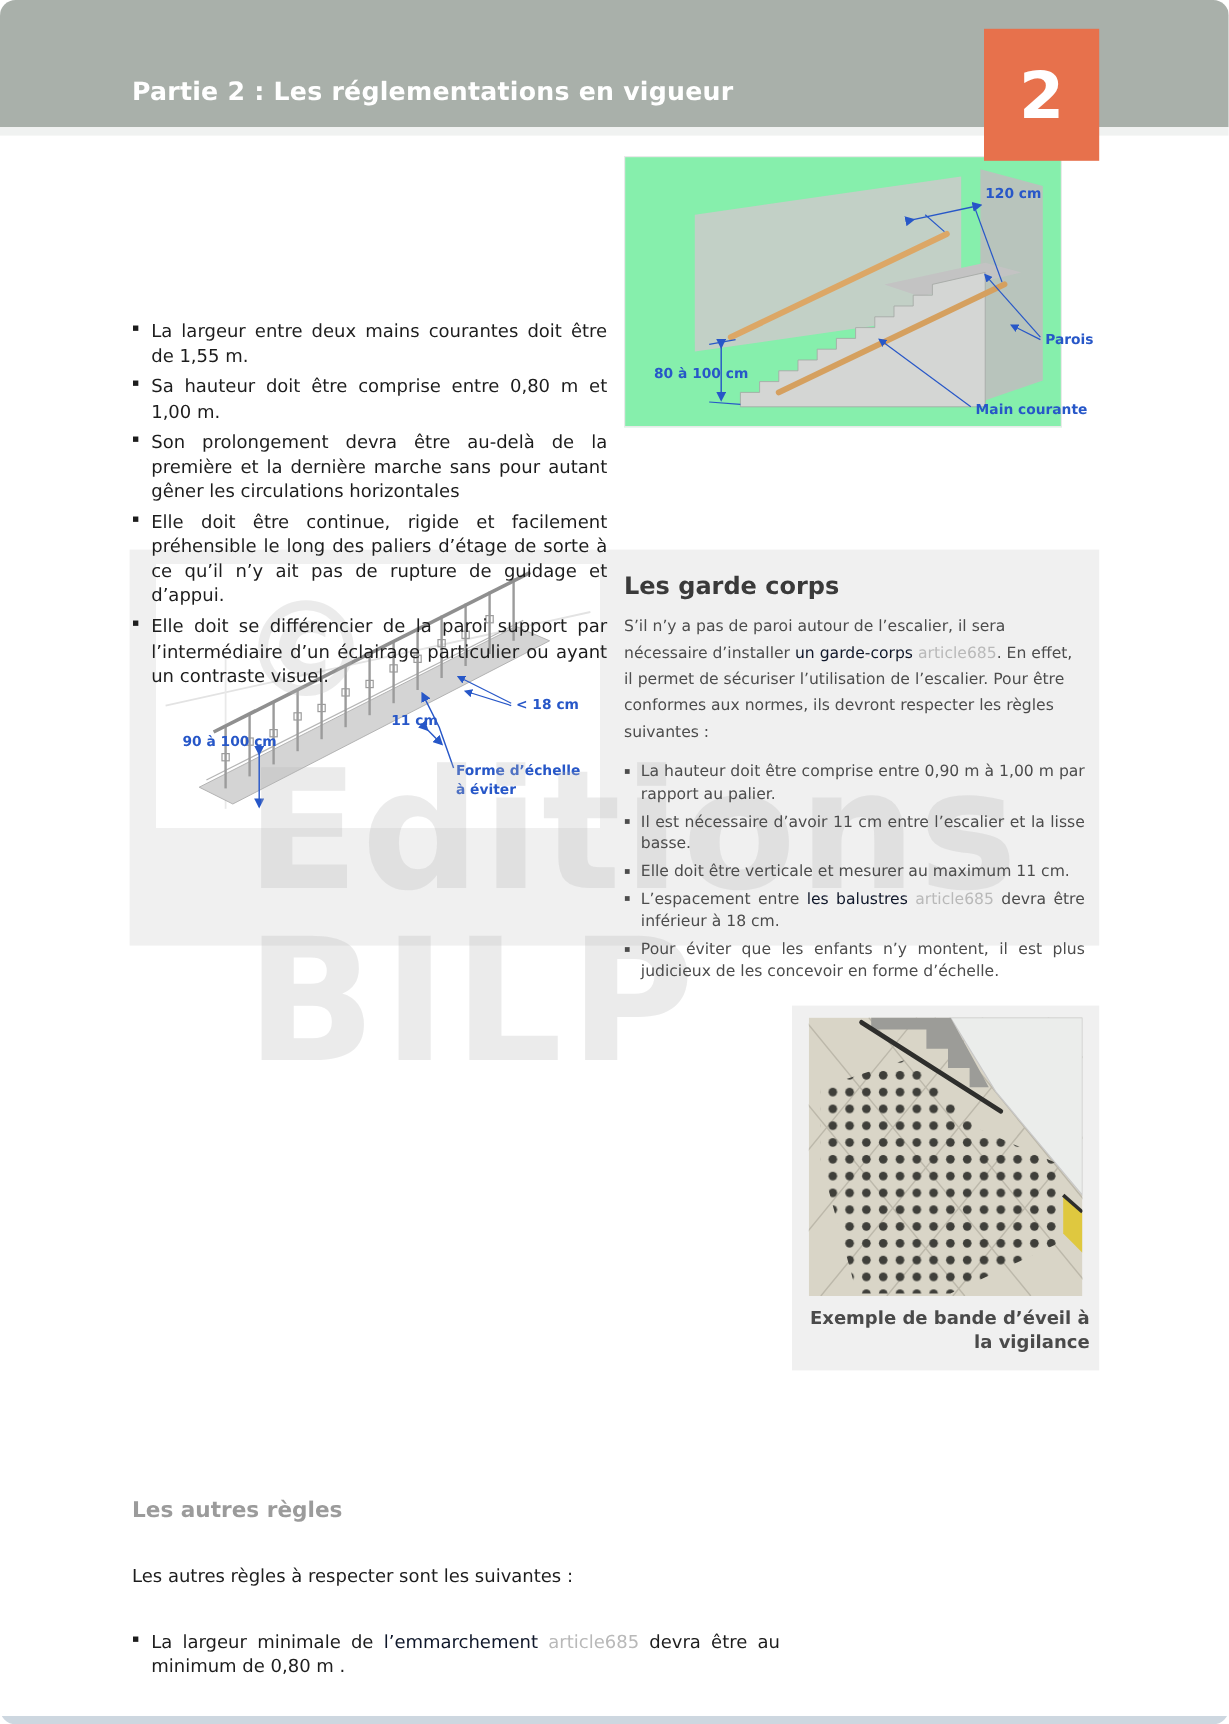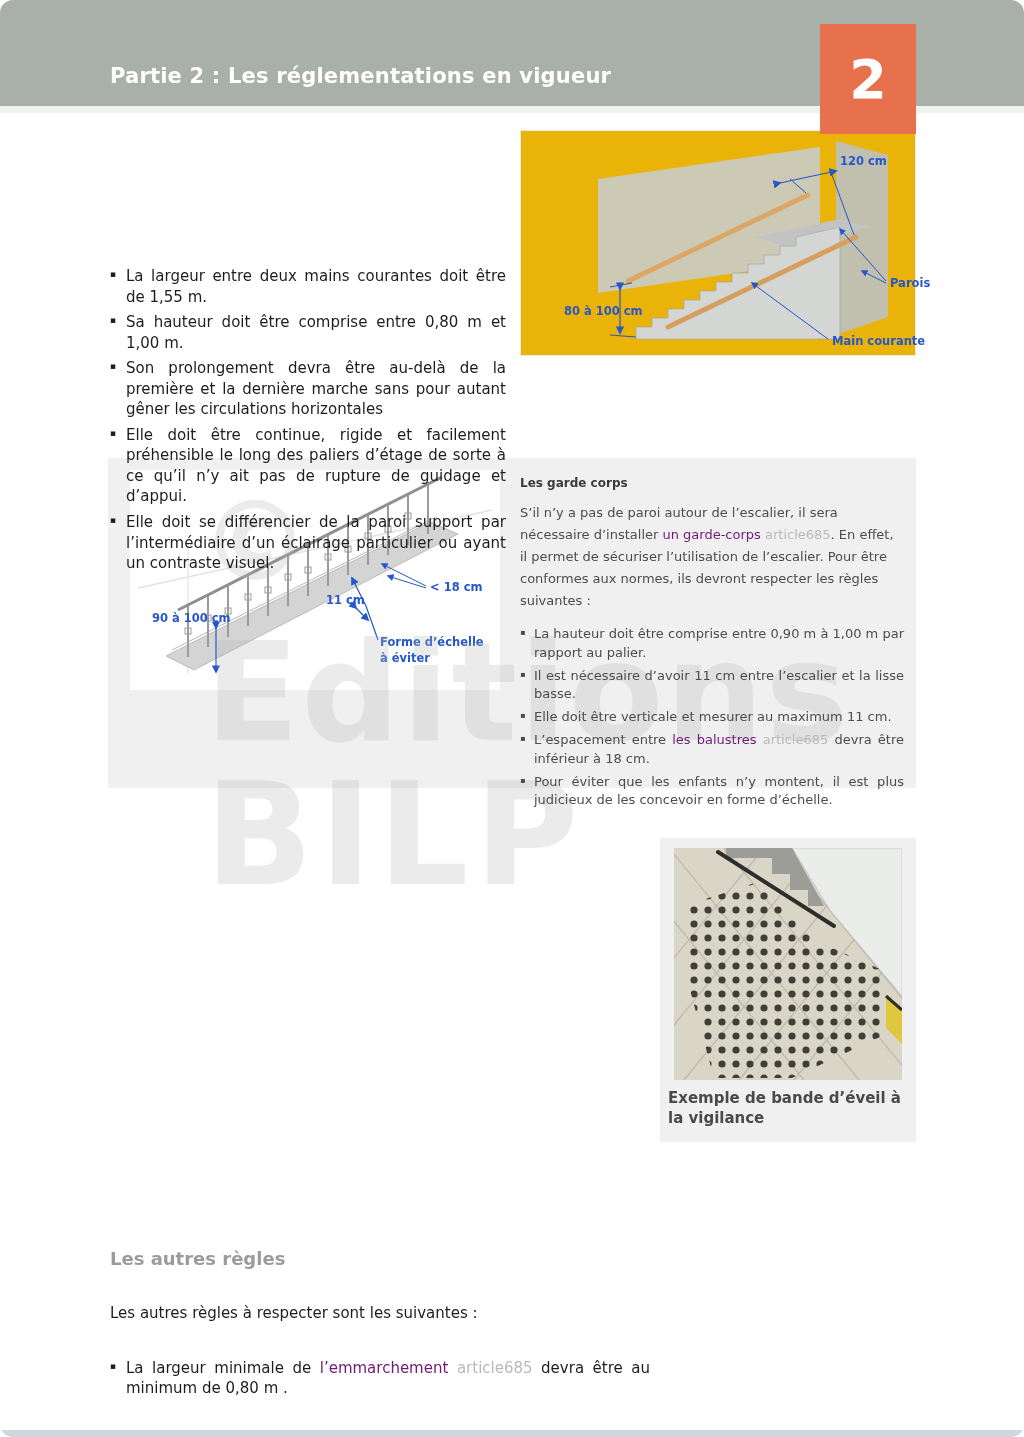--- a/index.html
+++ b/index.html
@@ -13,55 +13,55 @@
   .header-title{left:110px;top:64px;font-size:21px;font-weight:bold;color:#ffffff;letter-spacing:.2px;}
   .chapter-box{left:820px;top:0;width:96px;height:110px;background:#e7714c;display:flex;align-items:center;justify-content:center;}
   .chapter-num{font-size:54px;font-weight:bold;color:#ffffff;}
   .header-strip{left:0;top:106px;width:1024px;height:7px;background:#f0f2f1;}
 
   
   .blist{display:flex;flex-direction:column;}
   .bitem{display:flex;}
   .bmark{flex:none;width:16px;font-size:9px;line-height:inherit;padding-top:2px;color:#1d1d1d;}
   .btext{flex:1;text-align:justify;}
-  .seg-link{color:#701a75;}
+  .seg-link{color:#0f172a;}
   .seg-ref{color:#b9b9b9;}
 
   .top-bullets{left:110px;top:132px;width:396px;font-size:15px;line-height:1.37;gap:5px;}
 
   
-  .fig1{left:520px;top:130px;width:396px;height:226px;background:#eab308;border:1px solid #e9e9e9;box-sizing:border-box;padding-left:19px;}
+  .fig1{left:520px;top:130px;width:365px;height:226px;background:#86efac;border:1px solid #e9e9e9;box-sizing:border-box;}
   .figlabel{font-weight:bold;fill:#2757c8;font-size:11.5px;font-family:"DejaVu Sans",sans-serif;}
 
   .discover-par{left:110px;top:399px;width:806px;font-size:15px;line-height:1.4;}
 
   
   .garde-box{left:108px;top:458px;width:808px;height:330px;background:#f0f0f0;}
   .garde-img{position:absolute;left:22px;top:12px;width:370px;height:220px;background:#ffffff;}
   .garde-col{position:absolute;left:412px;top:18px;width:384px;}
-  .garde-title{font-size:12px;font-weight:bold;color:#3a3a3a;margin:0 0 12px 0;}
+  .garde-title{font-size:20px;font-weight:bold;color:#3a3a3a;margin:0 0 12px 0;}
   .garde-intro{font-size:13px;line-height:1.7;color:#4c4c4c;margin:0 0 13px 0;}
   .garde-list{font-size:13px;line-height:1.4;color:#4c4c4c;gap:5px;}
   .garde-list .bmark{width:14px;font-size:8px;color:#4c4c4c;}
 
   
   .wm{z-index:1;pointer-events:none;color:rgba(184,184,184,0.28);font-weight:bold;white-space:nowrap;}
   .wm-sym{left:200px;top:478px;font-size:110px;}
   .wm-word1{left:205px;top:612px;font-size:138px;letter-spacing:2px;}
   .wm-word2{left:205px;top:752px;font-size:142px;letter-spacing:6px;}
 
   
   .heading2{left:110px;top:806px;font-size:18px;font-weight:bold;color:#9b9b9b;}
   .intro2{left:110px;top:841px;font-size:15px;}
   .rules2{left:110px;top:877px;width:540px;font-size:15px;line-height:1.37;gap:6px;}
 
   
   .photo-panel{left:660px;top:838px;width:256px;height:304px;background:#f0f0f0;}
   .photo-wrap{position:absolute;left:14px;top:10px;width:228px;height:232px;}
-  .photo-caption{position:absolute;left:8px;top:250px;width:240px;text-align:left;
+  .photo-caption{position:absolute;left:8px;top:250px;width:240px;text-align:right;
                  font-size:15px;font-weight:bold;color:#4a4a4a;line-height:1.35;}
   .bottom-strip{left:0;top:1430px;width:1024px;height:7px;background:#cdd7e0;}
 </style>
 </head>
 <body>
 
 <div id="page">
 
   <div class="abs header-bar"></div>
   <div class="abs header-title z2">Partie 2 : Les réglementations en vigueur</div>

